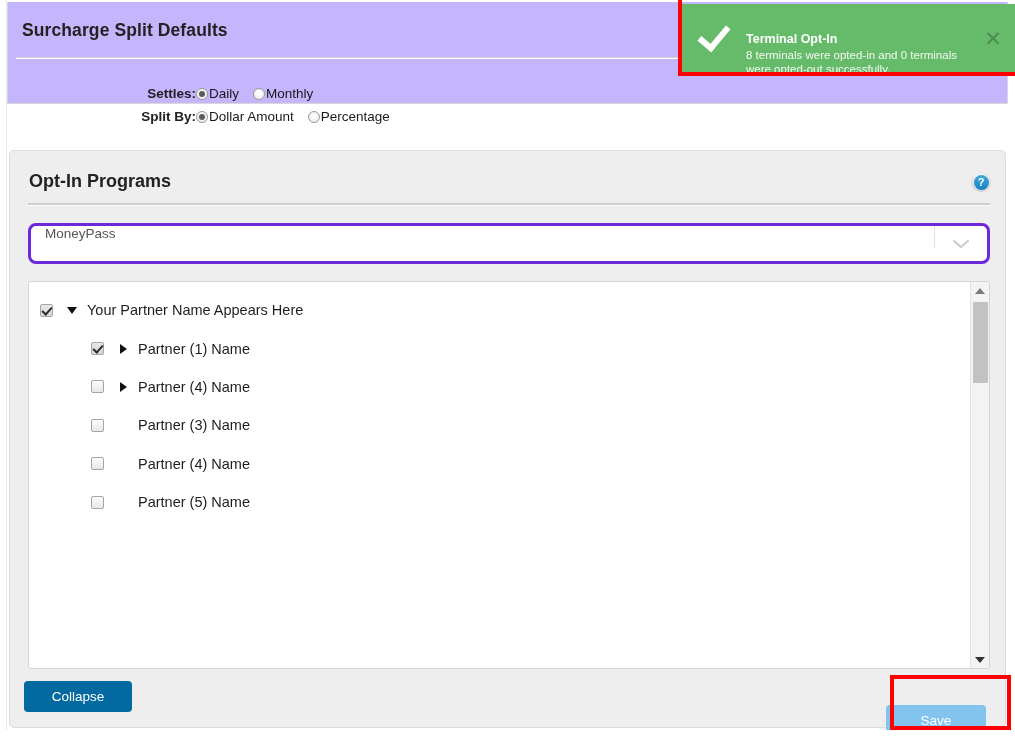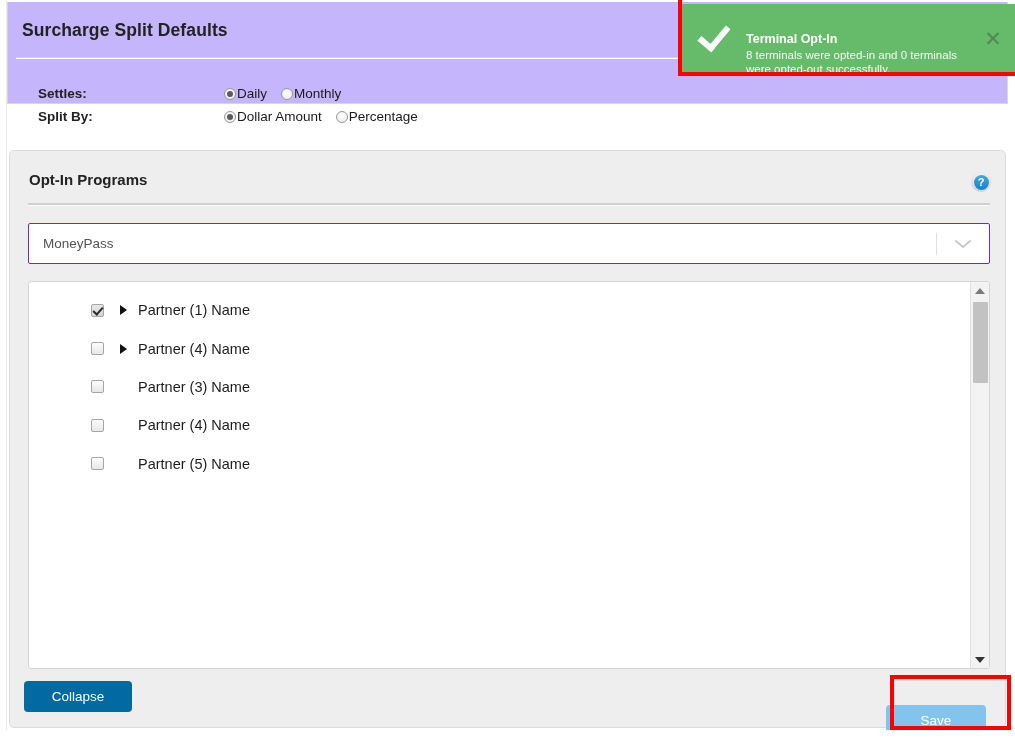--- a/index.html
+++ b/index.html
@@ -42,23 +42,24 @@
     left: 8px;
     top: 55px;
     width: 984px;
     height: 1px;
     background: #d3d3d3;
     border-bottom: 1px solid #ffffff;
   }
 
   .form-rows {
     position: absolute;
-    left: 30px;
+    left: 2px;
     top: 80px;
     font-size: 13.5px;
+    text-align: right;
   }
   .form-row {
     display: flex;
     align-items: center;
     height: 23px;
   }
   .form-label {
     width: 186px;
     font-weight: bold;
     color: #222;
@@ -108,21 +109,21 @@
     height: 578px;
     background: #eeeeee;
     border: 1px solid #dcdcdc;
     border-radius: 5px;
     box-sizing: border-box;
   }
   .card-title {
     position: absolute;
     left: 19px;
     top: 20px;
-    font-size: 15px;
+    font-size: 18px;
     font-weight: bold;
     color: #222222;
   }
   .help-icon {
     position: absolute;
     right: 14px;
     top: 21px;
     width: 20px;
     height: 20px;
     border-radius: 50%;
@@ -155,25 +156,24 @@
   }
 
   
   .program-select {
     position: absolute;
     left: 18px;
     top: 72px;
     width: 962px;
     height: 41px;
     background: #ffffff;
-    border: 1px solid #6d28d9;
-    border-radius: 2px;
-    box-sizing: border-box;
-    display: flex;
-    align-items: center;
+    border: 3px solid #6d28d9;
+    border-radius: 8px;
+    box-sizing: border-box;
+    display: flex;
   }
   .program-select .value {
     padding-left: 14px;
     font-size: 13.5px;
     color: #555555;
     flex: 1;
   }
   .select-sep {
     width: 1px;
     height: 22px;
@@ -486,20 +486,27 @@
     <div class="select-caret">
       <svg width="20" height="12" viewBox="0 0 20 12">
         <path d="M3 3 L10 9 L17 3" stroke="#c9c9c9" stroke-width="2" fill="none" stroke-linecap="round" stroke-linejoin="round"></path>
       </svg>
     </div>
   </div>
 
   <div class="tree-box">
     <div class="tree-inner">
 
+      <div class="tree-row level0">
+        <span class="chk checked"></span>
+        <span class="arrow">
+            <span class="tri-down"></span>
+          </span>
+        <span class="node-label">Your Partner Name Appears Here</span>
+      </div>
 
       <div class="tree-row level1">
         <span class="chk checked"></span>
         <span class="arrow">
             <span class="tri-right"></span>
           </span>
         <span class="node-label">Partner (1) Name</span>
       </div>
 
       <div class="tree-row level1">

